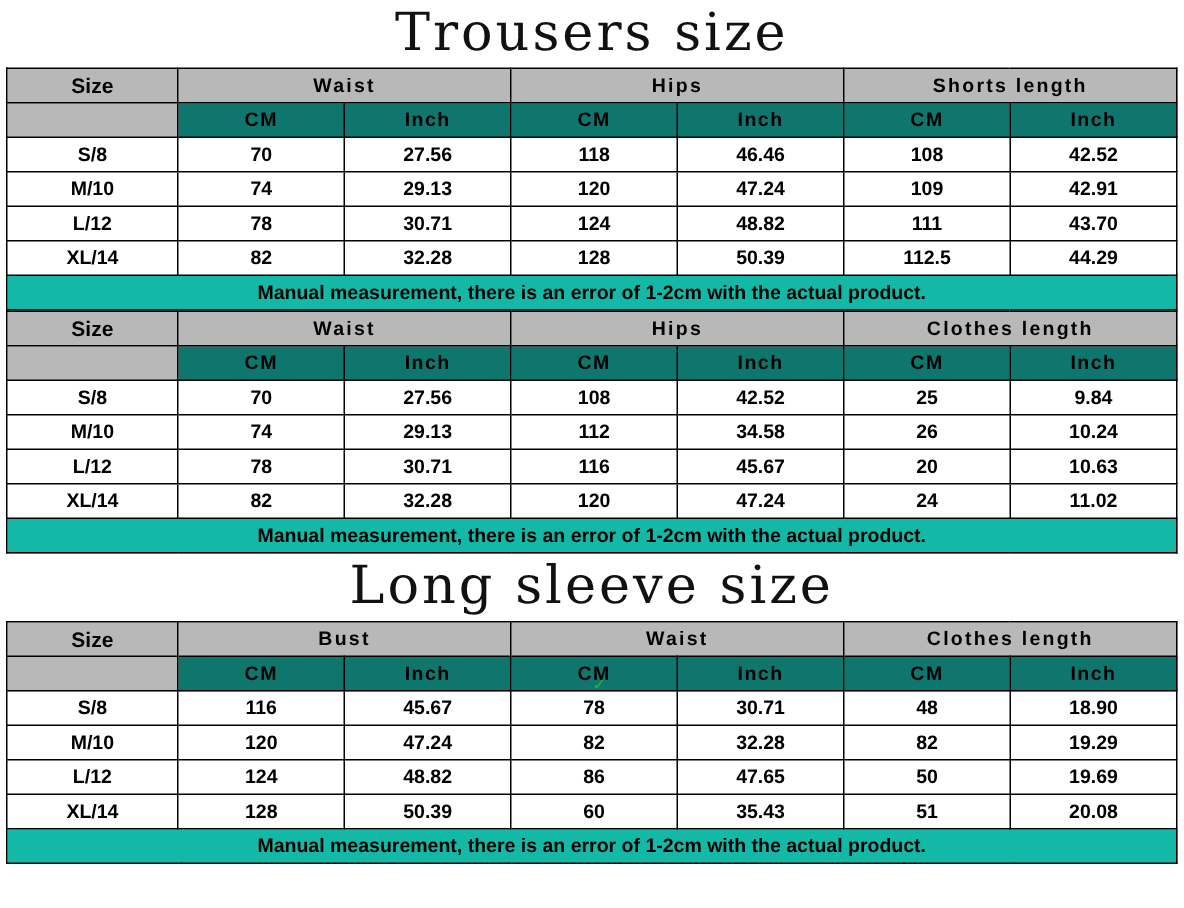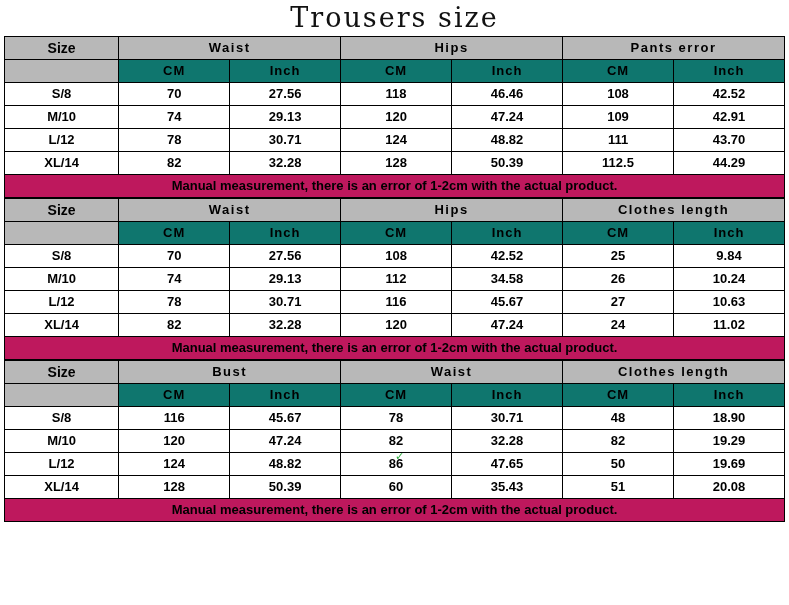--- a/index.html
+++ b/index.html
@@ -18,21 +18,21 @@
     width: 789px;
     height: 605px;
     position: relative;
   }
   .section {
     width: 789px;
   }
   .title {
     text-align: center;
     font-family: "DejaVu Serif", serif;
-    font-size: 27px;
+    font-size: 35px;
     letter-spacing: 2px;
     color: #111111;
     padding: 2px 0 3px 0;
     margin: 0;
     font-weight: 400;
   }
   table.size-table {
     border-collapse: collapse;
     width: 781px;
     margin: 0 auto;
@@ -76,21 +76,21 @@
   }
   .unit-row td.blank {
     background: #b8b8b8;
     border-top: 1px solid #000;
   }
   .data-row td {
     background: #ffffff;
     font-size: 13.5px;
   }
   .note-row td {
-    background: #be185d;
+    background: #14b8a6;
     font-family: "Liberation Sans", sans-serif;
     font-weight: bold;
     font-size: 12.5px;
     height: 20px;
     line-height: 20px;
   }
   .col-size { width: 106px; }
   .col-cm { width: 103px; }
   .col-in { width: 103px; }
   .tick {
@@ -116,21 +116,21 @@
         <col class="col-cm">
           <col class="col-in">
           <col class="col-cm">
           <col class="col-in">
       </colgroup>
       <tbody>
           <tr class="hdr-row">
         <td class="size-cell">Size</td>
         <td colspan="2">Waist</td>
         <td colspan="2">Hips</td>
-        <td colspan="2">Pants error</td>
+        <td colspan="2">Shorts length</td>
       </tr>
       <tr class="unit-row">
         <td class="blank"></td>
         <td>CM</td>
         <td>Inch</td>
         <td>CM</td>
         <td>Inch</td>
         <td>CM</td>
         <td>Inch</td>
       </tr>
@@ -221,40 +221,41 @@
         <td>34.58</td>
         <td>26</td>
         <td>10.24</td>
       </tr>
       <tr class="data-row">
         <td>L/12</td>
         <td>78</td>
         <td>30.71</td>
         <td>116</td>
         <td>45.67</td>
-        <td>27</td>
+        <td>20</td>
         <td>10.63</td>
       </tr>
       <tr class="data-row">
         <td>XL/14</td>
         <td>82</td>
         <td>32.28</td>
         <td>120</td>
         <td>47.24</td>
         <td>24</td>
         <td>11.02</td>
       </tr>
       <tr class="note-row">
         <td colspan="7">Manual measurement, there is an error of 1-2cm with the actual product.</td>
       </tr>
     </tbody>
       </table>
   </div>
 
   <div class="section">
+    <div class="title">Long sleeve size</div>
     <table class="size-table">
       <colgroup>
         <col class="col-size">
           <col class="col-cm">
           <col class="col-in">
         <col class="col-cm">
           <col class="col-in">
           <col class="col-cm">
           <col class="col-in">
       </colgroup>

